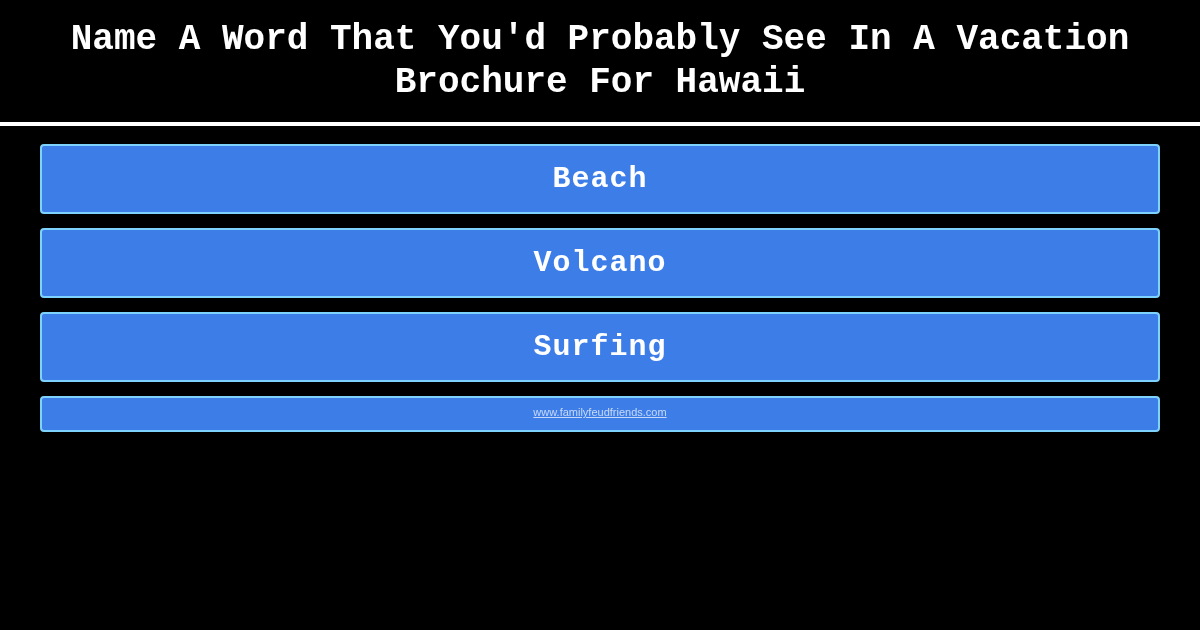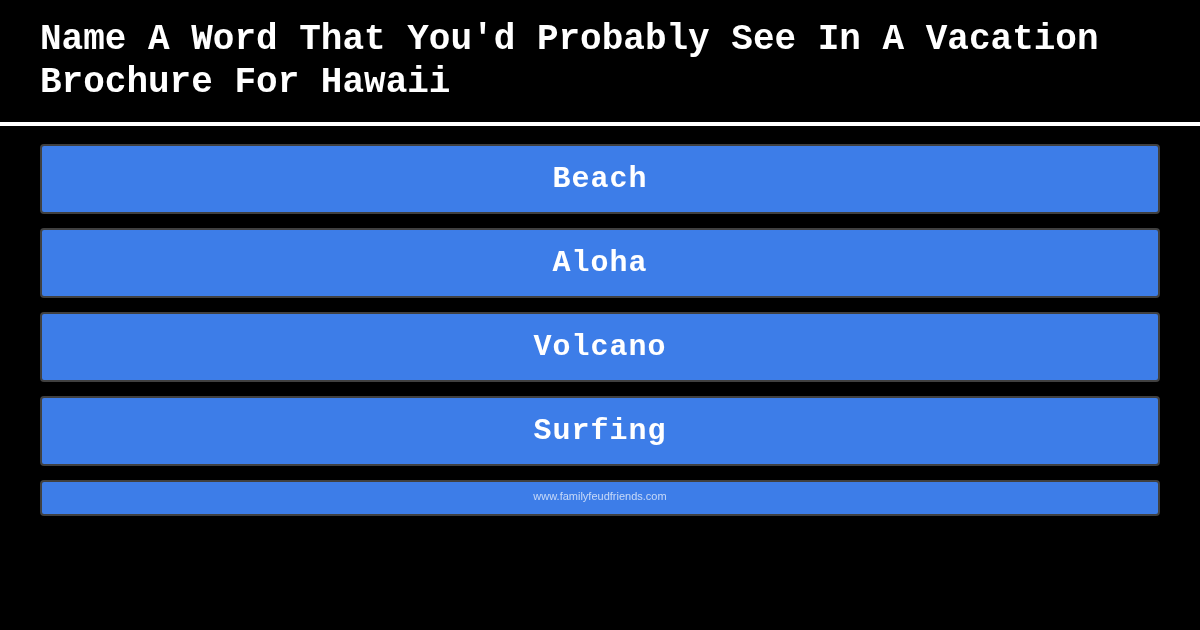--- a/index.html
+++ b/index.html
@@ -12,20 +12,21 @@
       width: 1200px;
       height: 630px;
       background-color: #000000;
       font-family: 'Courier New', Courier, monospace;
       overflow: hidden;
     }
 
     #header {
       background-color: #000000;
       padding: 18px 40px 18px 40px;
+      text-align: center;
     }
 
     #header h1 {
       color: #ffffff;
       font-size: 36px;
       font-weight: bold;
       font-family: 'Courier New', Courier, monospace;
       line-height: 1.2;
     }
 
@@ -38,21 +39,21 @@
     #answers-container {
       background-color: #000000;
       padding: 18px 40px 0 40px;
       display: flex;
       flex-direction: column;
       gap: 14px;
     }
 
     .answer-row {
       background-color: #3d7de8;
-      border: 2px solid #404040;
+      border: 2px solid #7dd3fc;
       border-radius: 4px;
       text-align: center;
       padding: 16px 20px;
       position: relative;
     }
 
     .answer-row span {
       color: #ffffff;
       font-size: 30px;
       font-weight: bold;
@@ -63,31 +64,31 @@
     #watermark {
       position: absolute;
       bottom: 12px;
       left: 50%;
       transform: translateX(-50%);
       color: rgba(255,255,255,0.7);
       font-size: 11px;
       font-family: Arial, sans-serif;
       white-space: nowrap;
       z-index: 10;
+      text-decoration: underline;
     }
   </style>
 </head>
 <body>
 
 <div id="header">
   <h1>Name A Word That You'd Probably See In A Vacation Brochure For Hawaii</h1>
 </div>
 
 <div id="divider"></div>
 
 <div id="answers-container">
 
 <div class="answer-row"><span>Beach</span></div>
-    <div class="answer-row"><span>Aloha</span></div>
     <div class="answer-row"><span>Volcano</span></div>
     <div class="answer-row"><span>Surfing</span></div>
     <div class="answer-row"><div id="watermark">www.familyfeudfriends.com</div></div>
   </div>
 
 </body></html>

